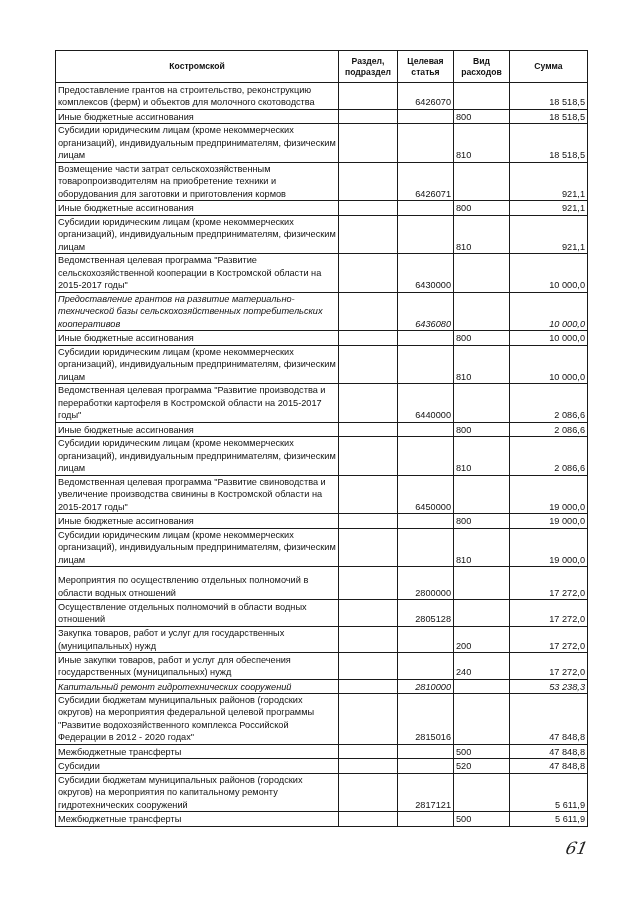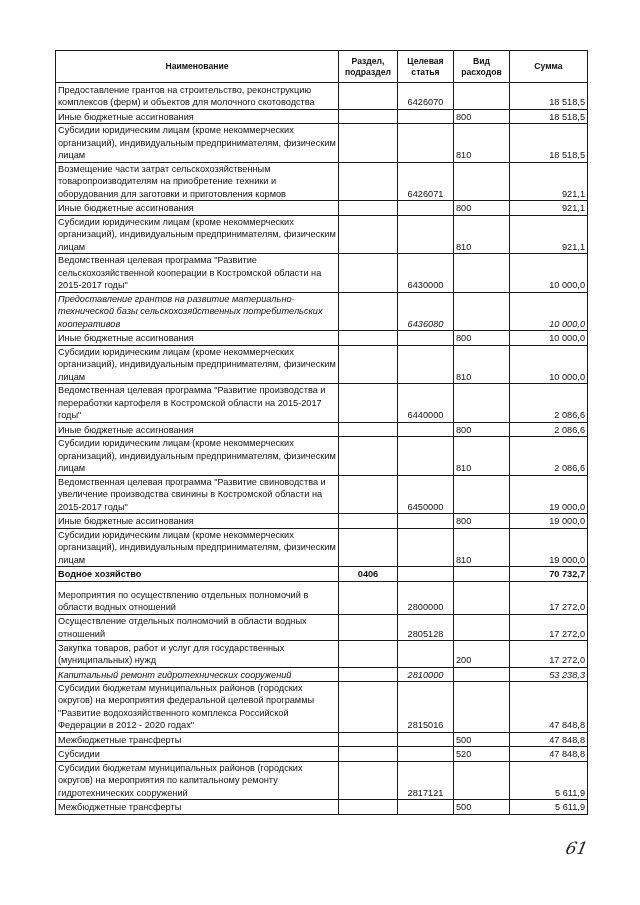--- a/index.html
+++ b/index.html
@@ -24,21 +24,21 @@
     font-weight: bold; text-align: center; vertical-align: middle;
     font-size: 8.6px; line-height: 11px; height: 31px;
   }
   col.c-name { width: 283px; }
   col.c-razdel { width: 59px; }
   col.c-cel { width: 56px; }
   col.c-vid { width: 56px; }
   col.c-sum { width: 78px; }
   td.name { text-align: left; vertical-align: top; padding-left: 2px; }
   td.razdel { text-align: center; }
-  td.cel { text-align: center; padding-left: 6px; }
+  td.cel { text-align: right; padding-left: 6px; }
   td.vid { text-align: left; }
   td.sum { text-align: right; padding-right: 2px; }
   tr.bold td { font-weight: bold; }
   .pagenum {
     position: absolute; left: 566px; top: 838px;
     font-family: "DejaVu Serif", serif; font-style: italic;
     font-size: 17px; color: #222; transform: skewX(-12deg);
   }
 </style>
 </head>
@@ -47,21 +47,21 @@
 <table class="budget">
   <colgroup>
     <col class="c-name">
       <col class="c-razdel">
       <col class="c-cel">
       <col class="c-vid">
       <col class="c-sum">
   </colgroup>
   <thead>
     <tr>
-      <th>Наименование</th>
+      <th>Костромской</th>
       <th>Раздел, подраздел</th>
       <th>Целевая статья</th>
       <th>Вид расходов</th>
       <th>Сумма</th>
     </tr>
   </thead>
   <tbody id="tbody">
       <tr style="height: 26.5px;">
         <td class="name">Предоставление грантов на строительство, реконструкцию комплексов (ферм) и объектов для молочного скотоводства</td>
         <td class="razdel"></td>
@@ -167,46 +167,46 @@
         <td class="vid">800</td>
         <td class="sum">19 000,0</td>
       </tr>
       <tr style="height: 38.5px;">
         <td class="name">Субсидии юридическим лицам (кроме некоммерческих организаций), индивидуальным предпринимателям, физическим лицам</td>
         <td class="razdel"></td>
         <td class="cel"></td>
         <td class="vid">810</td>
         <td class="sum">19 000,0</td>
       </tr>
-      <tr class="bold" style="height: 14.5px;">
-        <td class="name">Водное хозяйство</td>
-        <td class="razdel">0406</td>
-        <td class="cel"></td>
-        <td class="vid"></td>
-        <td class="sum">70 732,7</td>
-      </tr>
       <tr style="height: 33px;">
         <td class="name">Мероприятия по осуществлению отдельных полномочий в области водных отношений</td>
         <td class="razdel"></td>
         <td class="cel">2800000</td>
         <td class="vid"></td>
         <td class="sum">17 272,0</td>
       </tr>
       <tr style="height: 26.5px;">
         <td class="name">Осуществление отдельных полномочий в области водных отношений</td>
         <td class="razdel"></td>
         <td class="cel">2805128</td>
         <td class="vid"></td>
         <td class="sum">17 272,0</td>
       </tr>
       <tr style="height: 26.5px;">
         <td class="name">Закупка товаров, работ и услуг для государственных (муниципальных) нужд</td>
         <td class="razdel"></td>
         <td class="cel"></td>
         <td class="vid">200</td>
+        <td class="sum">17 272,0</td>
+      </tr>
+      <tr style="height: 26.5px;">
+        <td class="name">Иные закупки товаров, работ и услуг для обеспечения государственных (муниципальных) нужд</td>
+        <td class="razdel"></td>
+        <td class="cel"></td>
+        <td class="vid">240</td>
         <td class="sum">17 272,0</td>
       </tr>
       <tr style="height: 14.5px; font-style: italic;">
         <td class="name">Капитальный ремонт гидротехнических сооружений</td>
         <td class="razdel"></td>
         <td class="cel">2810000</td>
         <td class="vid"></td>
         <td class="sum">53 238,3</td>
       </tr>
       <tr style="height: 49.5px;">

